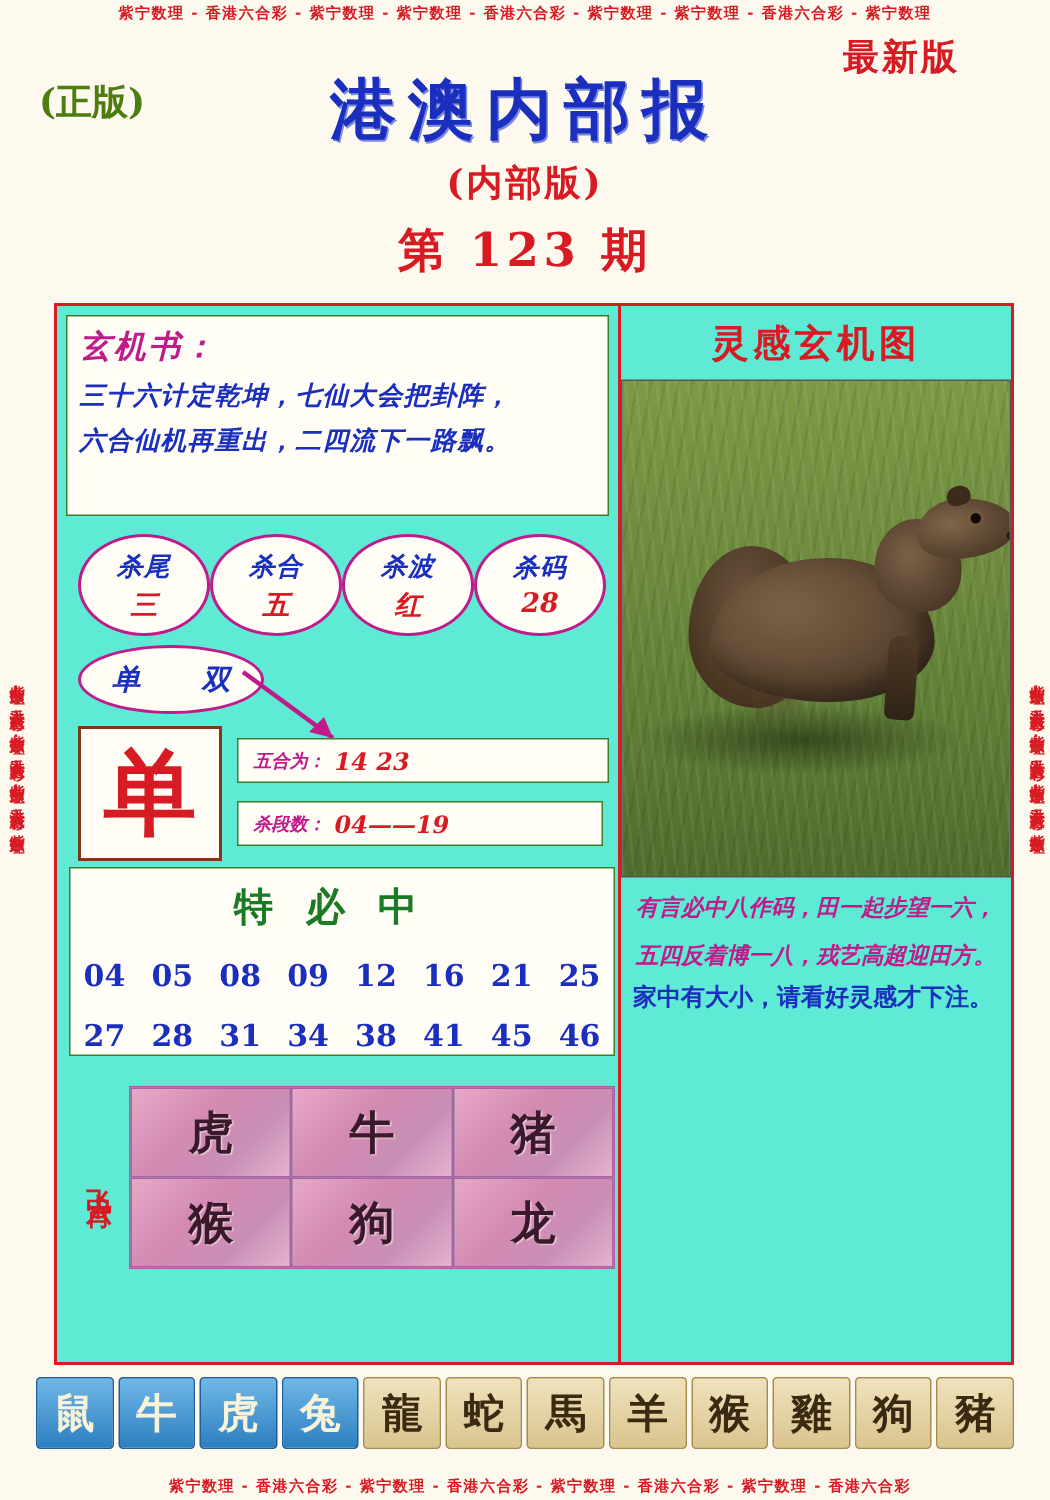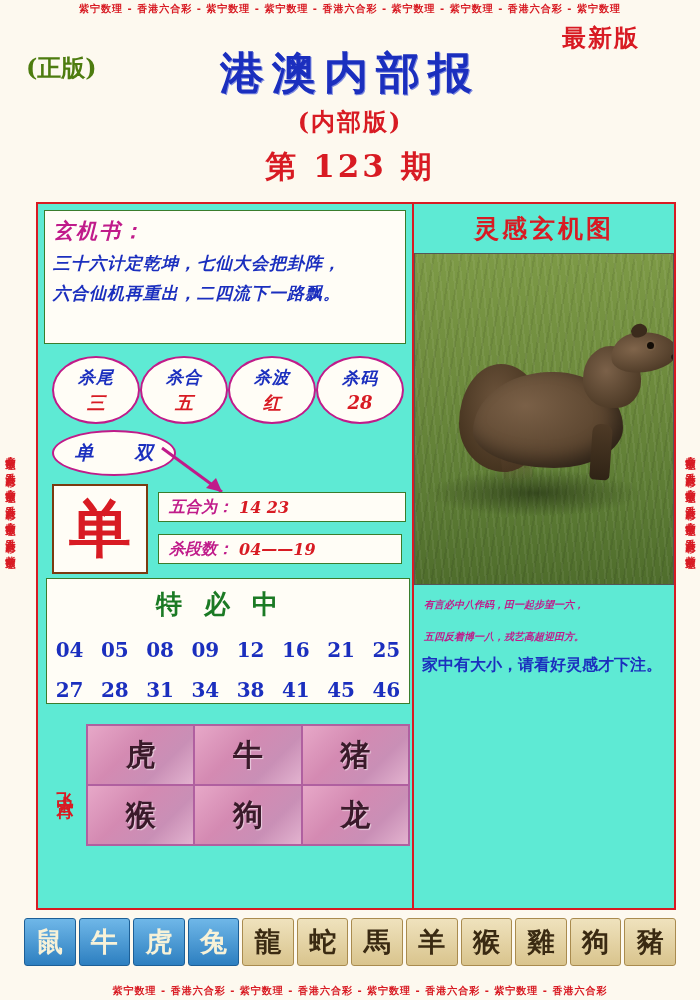--- a/index.html
+++ b/index.html
@@ -144,21 +144,21 @@
   }
   
   .sum-row{
     position:absolute;height:30px;border:1px solid #3a7d2c;
     background:#fffdf6;display:flex;align-items:center;padding-left:10px;
     box-sizing:border-box;
   }
   .sum-row.a{left:120px;top:288px;width:248px;}
   .sum-row.b{left:120px;top:330px;width:244px;}
   .sum-row .k{
-    font-size:16px;color:#c01b8a;font-weight:bold;
+    font-size:12px;color:#c01b8a;font-weight:bold;
     font-family:Liberation Mono, monospace;font-style:italic;
   }
   .sum-row .v{
     font-size:16px;color:#d81b23;font-weight:bold;margin-left:6px;
     font-family:"DejaVu Serif","Liberation Serif",serif;font-style:italic;
   }
   
   .num-box{
     position:absolute;left:8px;top:374px;width:364px;height:126px;
     border:1px solid #3a7d2c;background:#fffdf6;box-sizing:border-box;
@@ -255,21 +255,21 @@
     background:linear-gradient(#4e3a26,#2f2315);border-radius:8px 8px 5px 5px;
     transform:rotate(4deg);
   }
   .leg-b{
     position:absolute;left:86px;top:178px;width:30px;height:52px;
     background:linear-gradient(#553f2a,#33251600);border-radius:10px;
     transform:rotate(-6deg);
   }
   .photo-text{
     margin:8px 10px 0 10px;
-    font-size:10px;color:#c01b8a;font-weight:bold;line-height:24px;
+    font-size:15px;color:#c01b8a;font-weight:bold;line-height:24px;
     font-family:"DejaVu Serif","Liberation Serif",serif;font-style:italic;
   }
   .photo-note{
     margin:6px 8px 0 8px;
     font-size:16px;color:#1b2fbe;font-weight:bold;
     font-family:"DejaVu Serif","Liberation Serif",serif;
   }
   .note-box{
     position:absolute;left:6px;right:6px;bottom:4px;height:152px;
     border:1px solid #c01b8a;background:#fffdf6;box-sizing:border-box;

